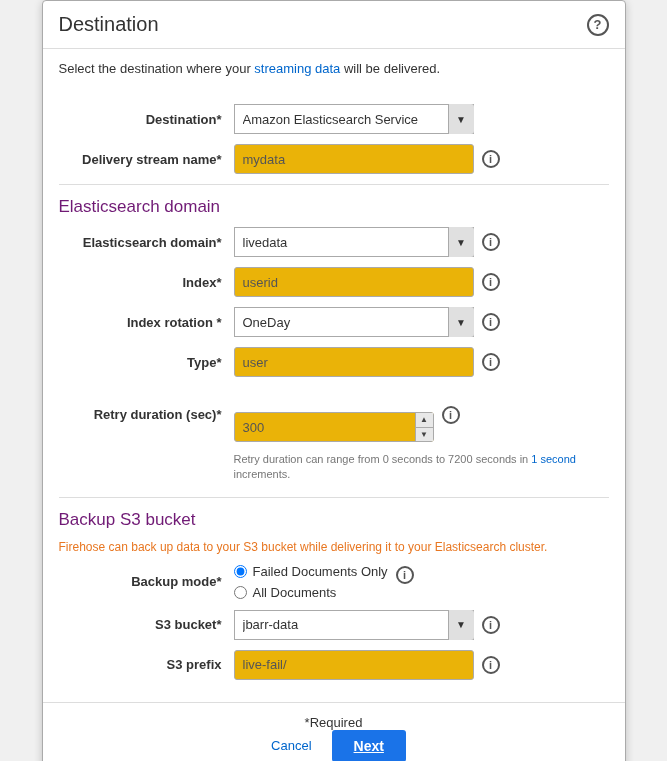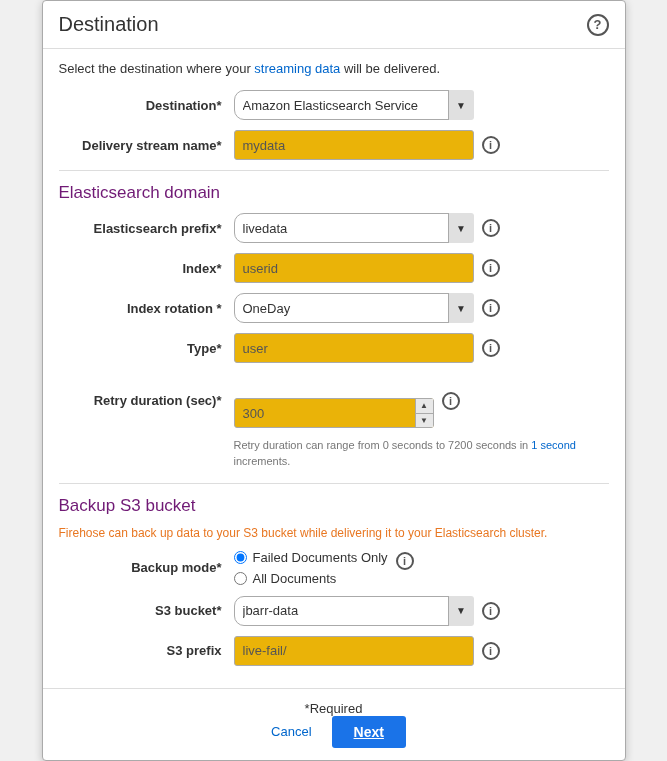--- a/index.html
+++ b/index.html
@@ -43,21 +43,21 @@
       font-weight: bold;
       font-size: 13px;
       cursor: pointer;
     }
     .dialog-body {
       padding: 12px 16px;
     }
     .intro-text {
       font-size: 13px;
       color: #333;
-      margin-bottom: 14px;
+      margin-bottom: 28px;
     }
     .intro-text a {
       color: #0066cc;
       text-decoration: none;
     }
     .form-row {
       display: flex;
       align-items: center;
       margin-bottom: 10px;
     }
@@ -88,21 +88,21 @@
       width: 240px;
     }
     .form-select-wrap {
       position: relative;
       display: inline-block;
     }
     .form-select {
       appearance: none;
       -webkit-appearance: none;
       border: 1px solid #aaa;
-      border-radius: 10px;
+      border-radius: 0;
       padding: 5px 28px 5px 8px;
       font-size: 13px;
       color: #333;
       background: #fff;
       height: 30px;
       cursor: pointer;
       width: 240px;
     }
     .select-arrow {
       position: absolute;
@@ -280,21 +280,21 @@
       <div class="form-label">Delivery stream name*</div>
       <div class="form-control-wrap">
         <input type="text" class="form-input form-input-full" value="mydata" style="">
         <div class="info-icon">i</div>
       </div>
     </div>
 
     <div class="section-header">Elasticsearch domain</div>
 
     <div class="form-row">
-      <div class="form-label">Elasticsearch prefix*</div>
+      <div class="form-label">Elasticsearch domain*</div>
       <div class="form-control-wrap">
         <div class="form-select-wrap">
           <select class="form-select">
             <option>livedata</option>
           </select>
           <div class="select-arrow">▼</div>
         </div>
         <div class="info-icon">i</div>
       </div>
     </div>

